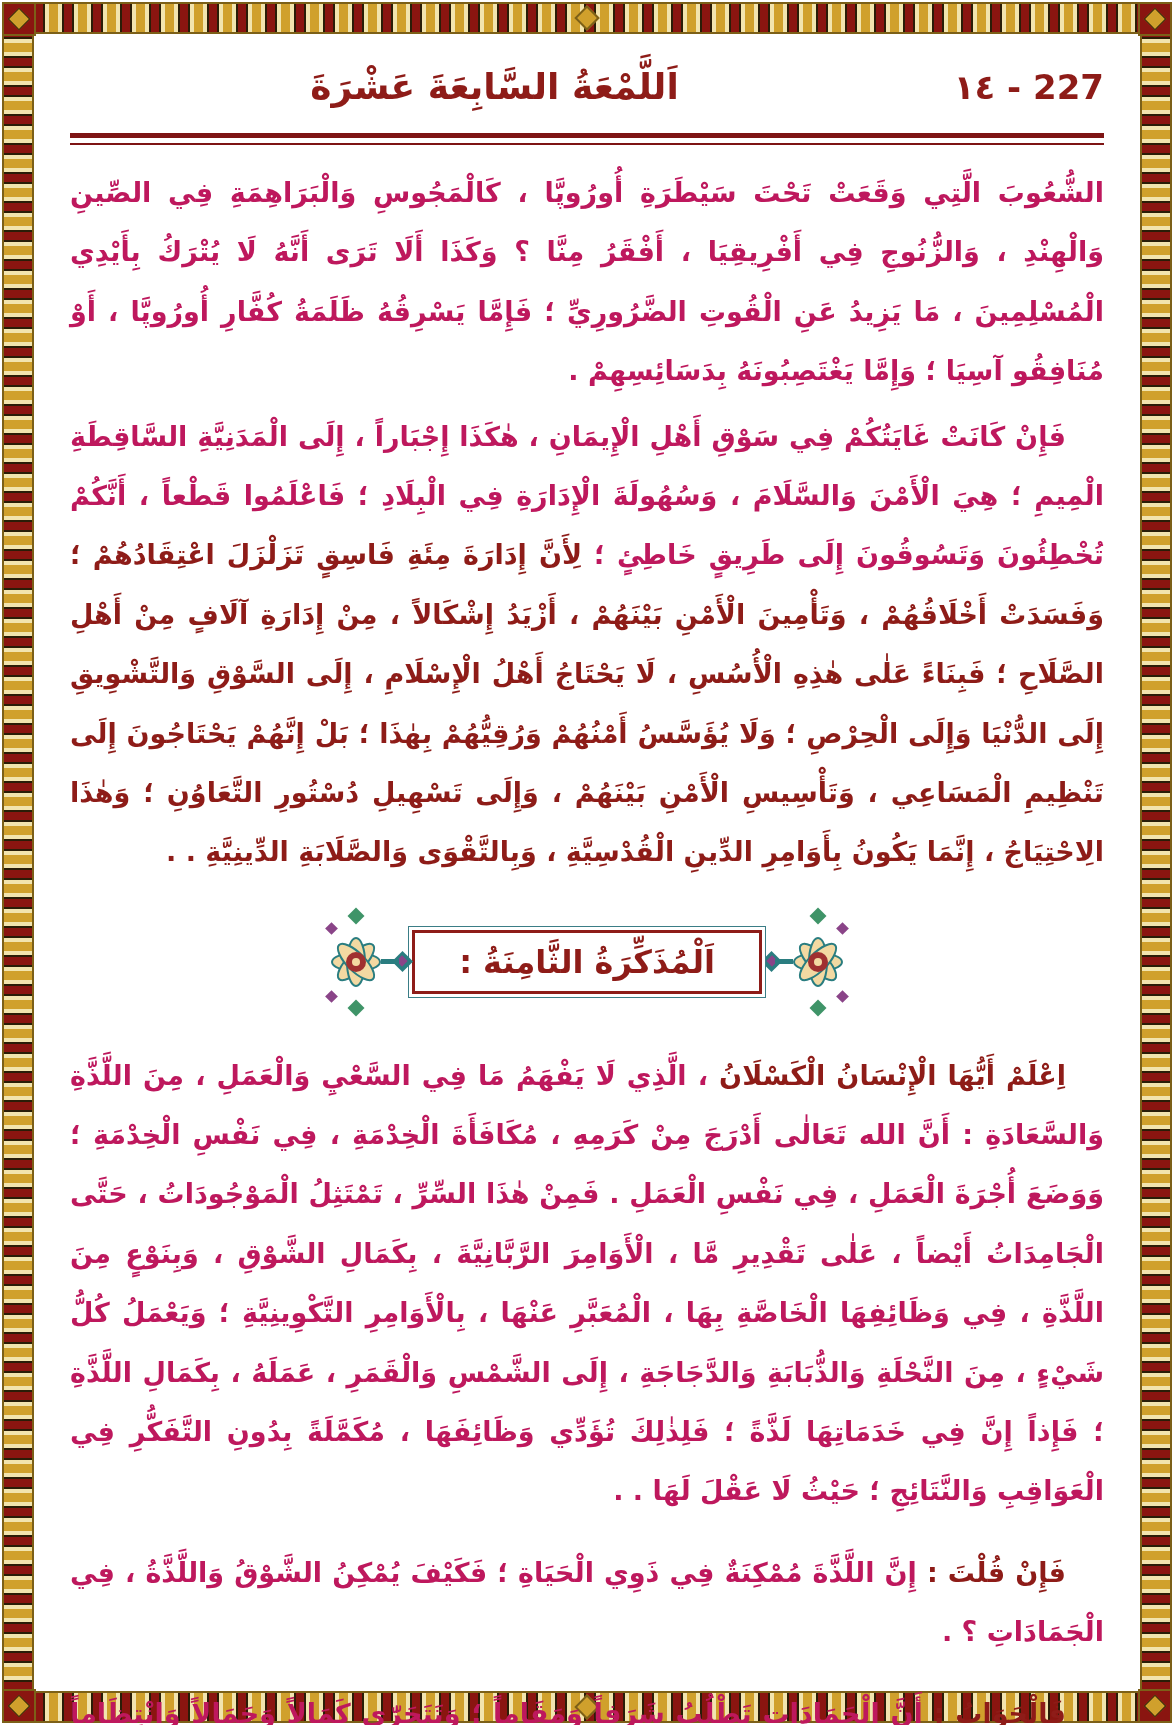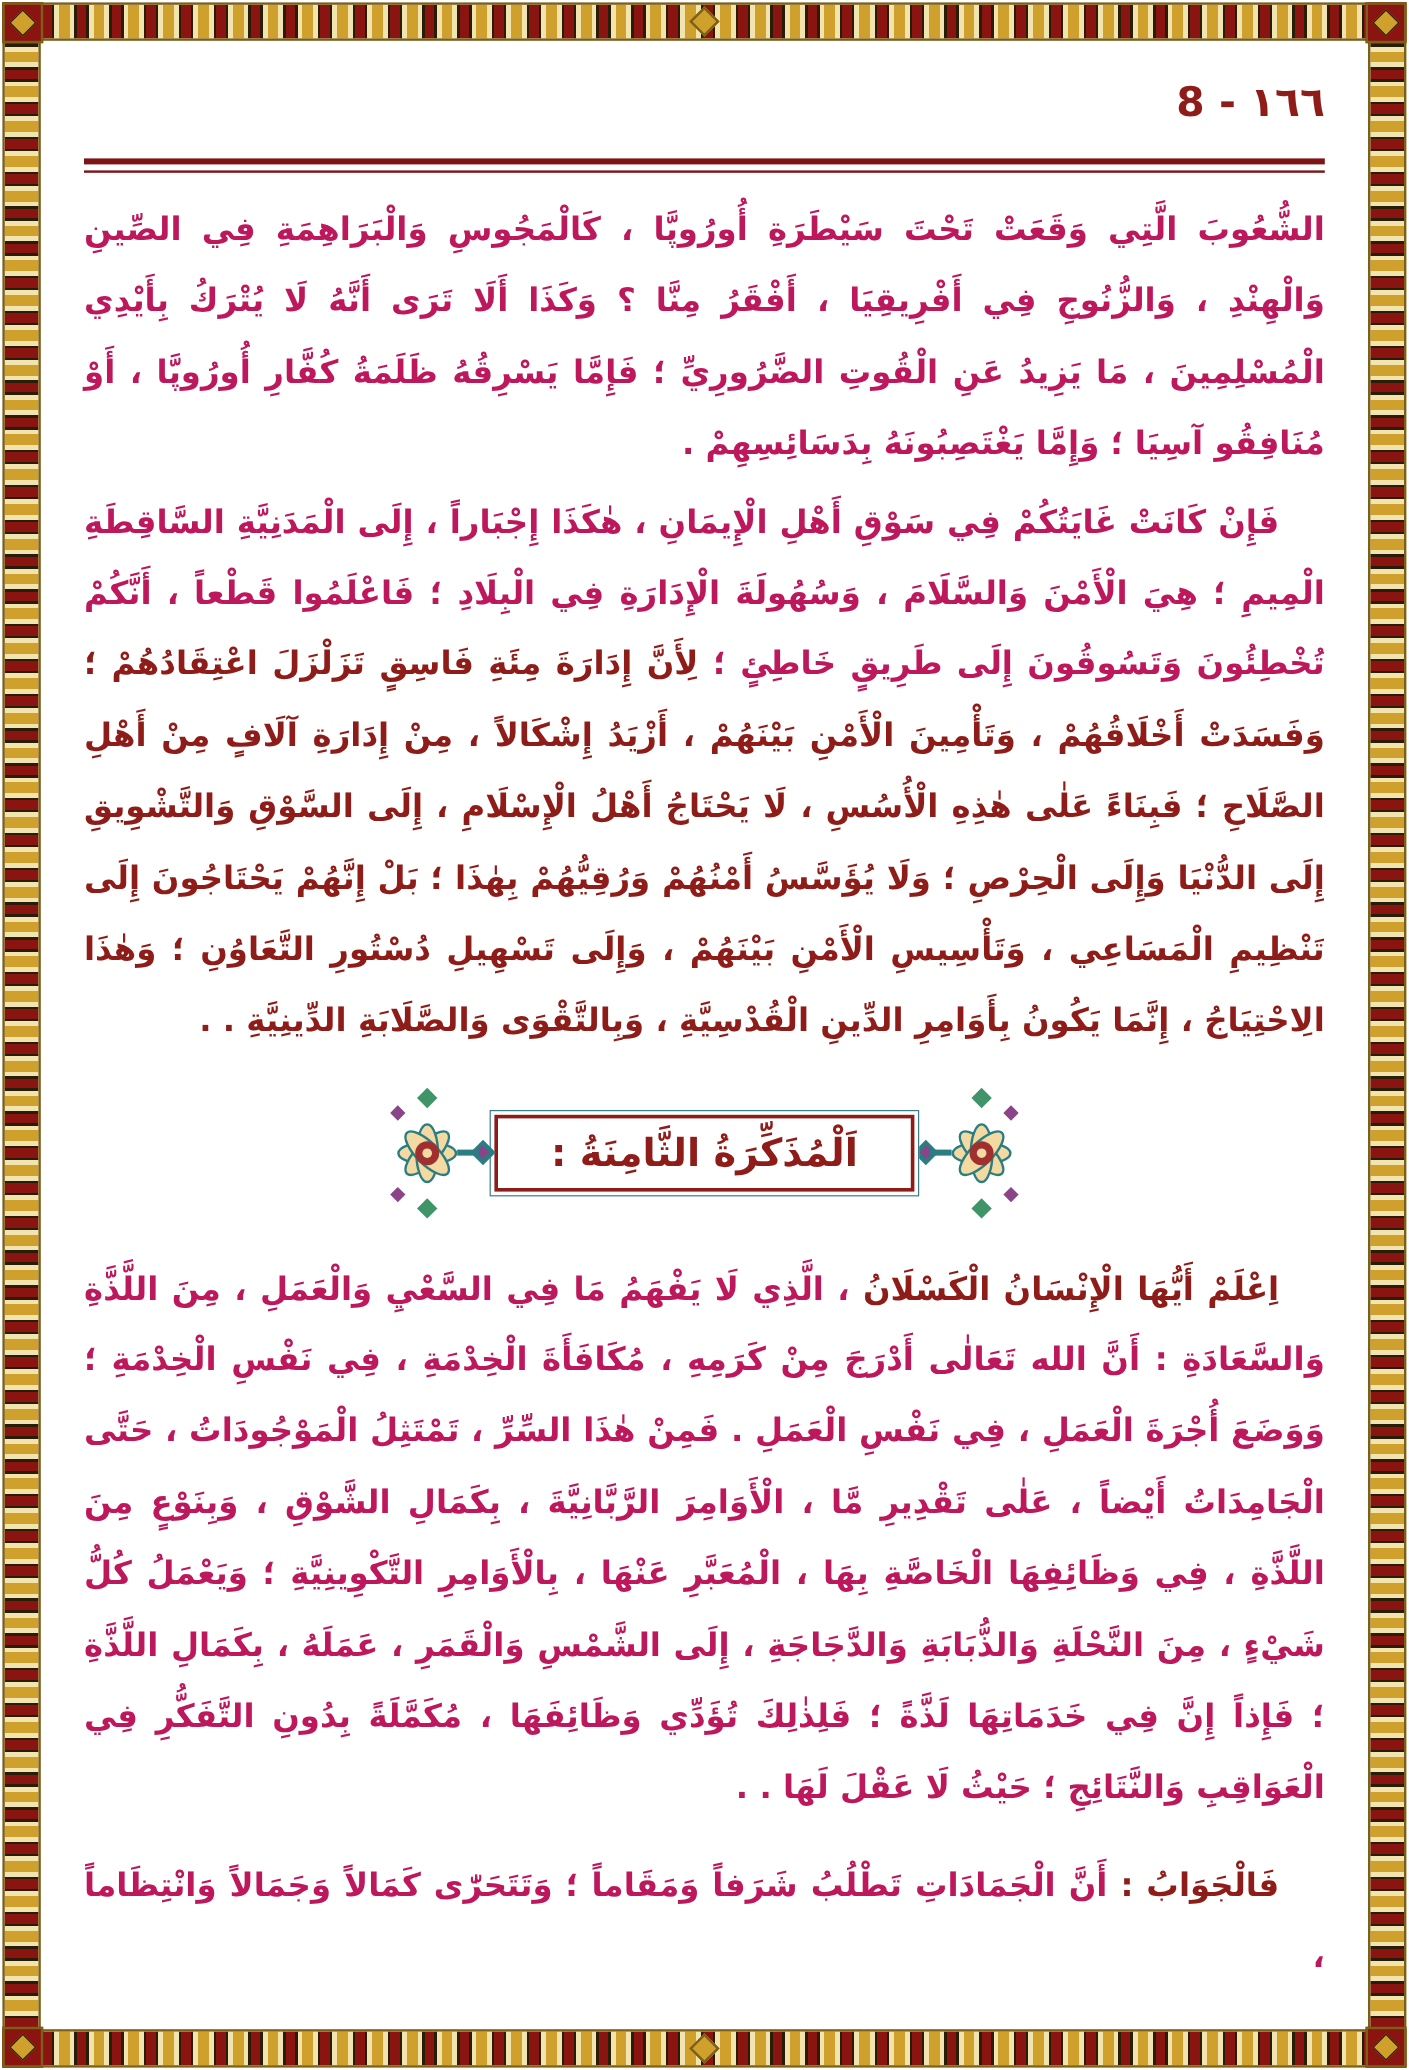--- a/index.html
+++ b/index.html
@@ -106,21 +106,22 @@
   <div class="frame frame-v frame-left"></div>
   <div class="frame frame-v frame-right"></div>
   <div class="corner corner-tl"></div>
   <div class="corner corner-tr"></div>
   <div class="corner corner-bl"></div>
   <div class="corner corner-br"></div>
 
   <div class="content">
 
     <div class="page-header">
-      <div class="page-number">١٦٦ - 8</div>
+      <div class="page-number">227 - ١٤</div>
+      <div class="chapter-title">اَللَّمْعَةُ السَّابِعَةَ عَشْرَةَ</div>
     </div>
 
     <div class="header-rule"></div>
 
     <div class="body-text" id="body-before">
         <div class="para"><span class="black">الشُّعُوبَ الَّتِي وَقَعَتْ تَحْتَ سَيْطَرَةِ أُورُوپَّا ، كَالْمَجُوسِ وَالْبَرَاهِمَةِ فِي الصِّينِ وَالْهِنْدِ ، وَالزُّنُوجِ فِي أَفْرِيقِيَا ، أَفْقَرُ مِنَّا ؟ وَكَذَا أَلَا تَرَى أَنَّهُ لَا يُتْرَكُ بِأَيْدِي الْمُسْلِمِينَ ، مَا يَزِيدُ عَنِ الْقُوتِ الضَّرُورِيِّ ؛ فَإِمَّا يَسْرِقُهُ ظَلَمَةُ كُفَّارِ أُورُوپَّا ، أَوْ مُنَافِقُو آسِيَا ؛ وَإِمَّا يَغْتَصِبُونَهُ بِدَسَائِسِهِمْ .</span></div>
         <div class="para indent"><span class="black">فَإِنْ كَانَتْ غَايَتُكُمْ فِي سَوْقِ أَهْلِ الْإِيمَانِ ، هٰكَذَا إِجْبَاراً ، إِلَى الْمَدَنِيَّةِ السَّاقِطَةِ الْمِيمِ ؛ هِيَ الْأَمْنَ وَالسَّلَامَ ، وَسُهُولَةَ الْإِدَارَةِ فِي الْبِلَادِ ؛ فَاعْلَمُوا قَطْعاً ، أَنَّكُمْ تُخْطِئُونَ وَتَسُوقُونَ إِلَى طَرِيقٍ خَاطِئٍ ؛ </span><span class="red">لِأَنَّ إِدَارَةَ مِئَةِ فَاسِقٍ تَزَلْزَلَ اعْتِقَادُهُمْ ؛ وَفَسَدَتْ أَخْلَاقُهُمْ ، وَتَأْمِينَ الْأَمْنِ بَيْنَهُمْ ، أَزْيَدُ إِشْكَالاً ، مِنْ إِدَارَةِ آلَافٍ مِنْ أَهْلِ الصَّلَاحِ ؛ فَبِنَاءً عَلٰى هٰذِهِ الْأُسُسِ ، لَا يَحْتَاجُ أَهْلُ الْإِسْلَامِ ، إِلَى السَّوْقِ وَالتَّشْوِيقِ إِلَى الدُّنْيَا وَإِلَى الْحِرْصِ ؛ وَلَا يُؤَسَّسُ أَمْنُهُمْ وَرُقِيُّهُمْ بِهٰذَا ؛ بَلْ إِنَّهُمْ يَحْتَاجُونَ إِلَى تَنْظِيمِ الْمَسَاعِي ، وَتَأْسِيسِ الْأَمْنِ بَيْنَهُمْ ، وَإِلَى تَسْهِيلِ دُسْتُورِ التَّعَاوُنِ ؛ وَهٰذَا الِاحْتِيَاجُ ، إِنَّمَا يَكُونُ بِأَوَامِرِ الدِّينِ الْقُدْسِيَّةِ ، وَبِالتَّقْوَى وَالصَّلَابَةِ الدِّينِيَّةِ . .</span></div>
       </div>
 
     <div class="section-box-wrap">
@@ -170,17 +171,18 @@
           <rect x="78" y="22" width="9" height="9" transform="rotate(45 82.5 26.5)"></rect>
           <rect x="78" y="90" width="9" height="9" transform="rotate(45 82.5 94.5)"></rect>
         </g>
         <circle cx="58" cy="60" r="10" fill="#a03030"></circle>
         <circle cx="58" cy="60" r="4" fill="#f3d9a2"></circle>
       </svg>
     </div>
 
     <div class="body-text" id="body-after">
         <div class="para indent"><span class="red">اِعْلَمْ أَيُّهَا الْإِنْسَانُ الْكَسْلَانُ</span><span class="black"> ، الَّذِي لَا يَفْهَمُ مَا فِي السَّعْيِ وَالْعَمَلِ ، مِنَ اللَّذَّةِ وَالسَّعَادَةِ : أَنَّ الله تَعَالٰى أَدْرَجَ مِنْ كَرَمِهِ ، مُكَافَأَةَ الْخِدْمَةِ ، فِي نَفْسِ الْخِدْمَةِ ؛ وَوَضَعَ أُجْرَةَ الْعَمَلِ ، فِي نَفْسِ الْعَمَلِ . فَمِنْ هٰذَا السِّرِّ ، تَمْتَثِلُ الْمَوْجُودَاتُ ، حَتَّى الْجَامِدَاتُ أَيْضاً ، عَلٰى تَقْدِيرِ مَّا ، الْأَوَامِرَ الرَّبَّانِيَّةَ ، بِكَمَالِ الشَّوْقِ ، وَبِنَوْعٍ مِنَ اللَّذَّةِ ، فِي وَظَائِفِهَا الْخَاصَّةِ بِهَا ، الْمُعَبَّرِ عَنْهَا ، بِالْأَوَامِرِ التَّكْوِينِيَّةِ ؛ وَيَعْمَلُ كُلُّ شَيْءٍ ، مِنَ النَّحْلَةِ وَالذُّبَابَةِ وَالدَّجَاجَةِ ، إِلَى الشَّمْسِ وَالْقَمَرِ ، عَمَلَهُ ، بِكَمَالِ اللَّذَّةِ ؛ فَإِذاً إِنَّ فِي خَدَمَاتِهَا لَذَّةً ؛ فَلِذٰلِكَ تُؤَدِّي وَظَائِفَهَا ، مُكَمَّلَةً بِدُونِ التَّفَكُّرِ فِي الْعَوَاقِبِ وَالنَّتَائِجِ ؛ حَيْثُ لَا عَقْلَ لَهَا . .</span></div>
+        <div class="para indent gap"><span class="red">فَإِنْ قُلْتَ : </span><span class="black">إِنَّ اللَّذَّةَ مُمْكِنَةٌ فِي ذَوِي الْحَيَاةِ ؛ فَكَيْفَ يُمْكِنُ الشَّوْقُ وَاللَّذَّةُ ، فِي الْجَمَادَاتِ ؟ .</span></div>
         <div class="para indent gap"><span class="red">فَالْجَوَابُ : </span><span class="black">أَنَّ الْجَمَادَاتِ تَطْلُبُ شَرَفاً وَمَقَاماً ؛ وَتَتَحَرّٰى كَمَالاً وَجَمَالاً وَانْتِظَاماً ،</span></div>
       </div>
 
   </div>
 </div>
 
 </body></html>

